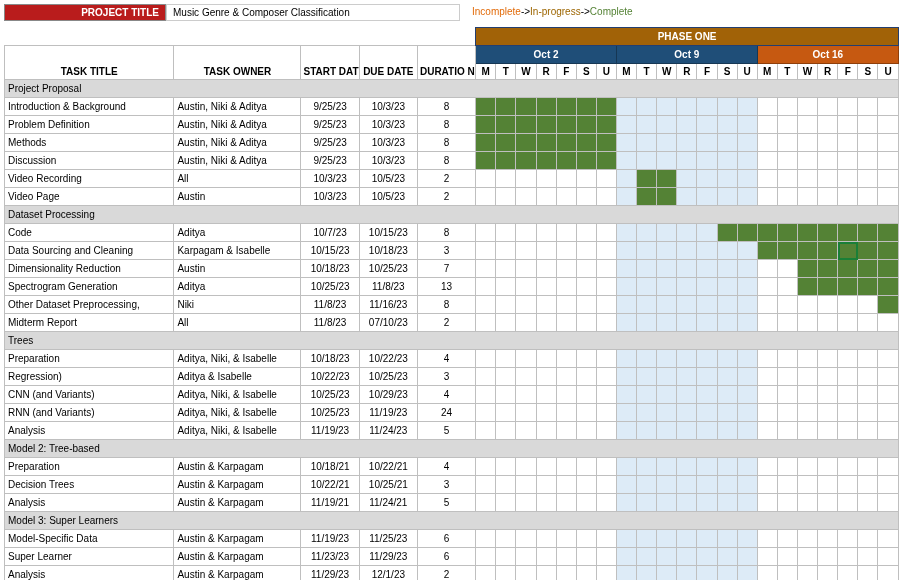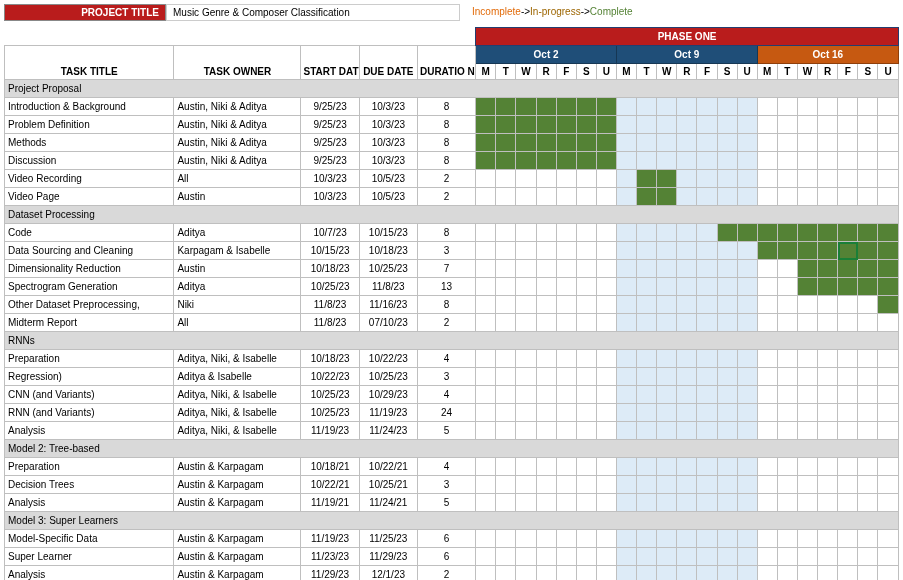--- a/index.html
+++ b/index.html
@@ -58,21 +58,21 @@
   .col-dur   { width: 55px; text-align:center;}
   .col-day   { width: 19px; text-align:center; padding:0;}
   th.meta-head {
     font-weight: bold;
     text-align: center;
     vertical-align: bottom;
     border:1px solid #bfbfbf;
     padding:2px;
   }
   .phase-one {
-    background: #b91c1c;
+    background: #a16207;
     color: #fff;
     font-weight: bold;
     text-align: center;
     border:1px solid #233e70;
   }
   .week-blue {
     background: #1F4E78;
     color: #fff;
     font-weight: bold;
     text-align:center;
@@ -525,21 +525,21 @@
         <td class="col-day tint"></td>
         <td class="col-day"></td>
         <td class="col-day"></td>
         <td class="col-day"></td>
         <td class="col-day"></td>
         <td class="col-day"></td>
         <td class="col-day"></td>
         <td class="col-day"></td>
       </tr>
       <tr>
-        <td colspan="26" class="section">RNNs</td>
+        <td colspan="26" class="section">Trees</td>
       </tr>
       <tr>
         <td>Preparation</td>
         <td>Aditya, Niki, &amp; Isabelle</td>
         <td style="text-align: center;">10/18/23</td>
         <td style="text-align: center;">10/22/23</td>
         <td style="text-align: center;">4</td>
         <td class="col-day"></td>
         <td class="col-day"></td>
         <td class="col-day"></td>

